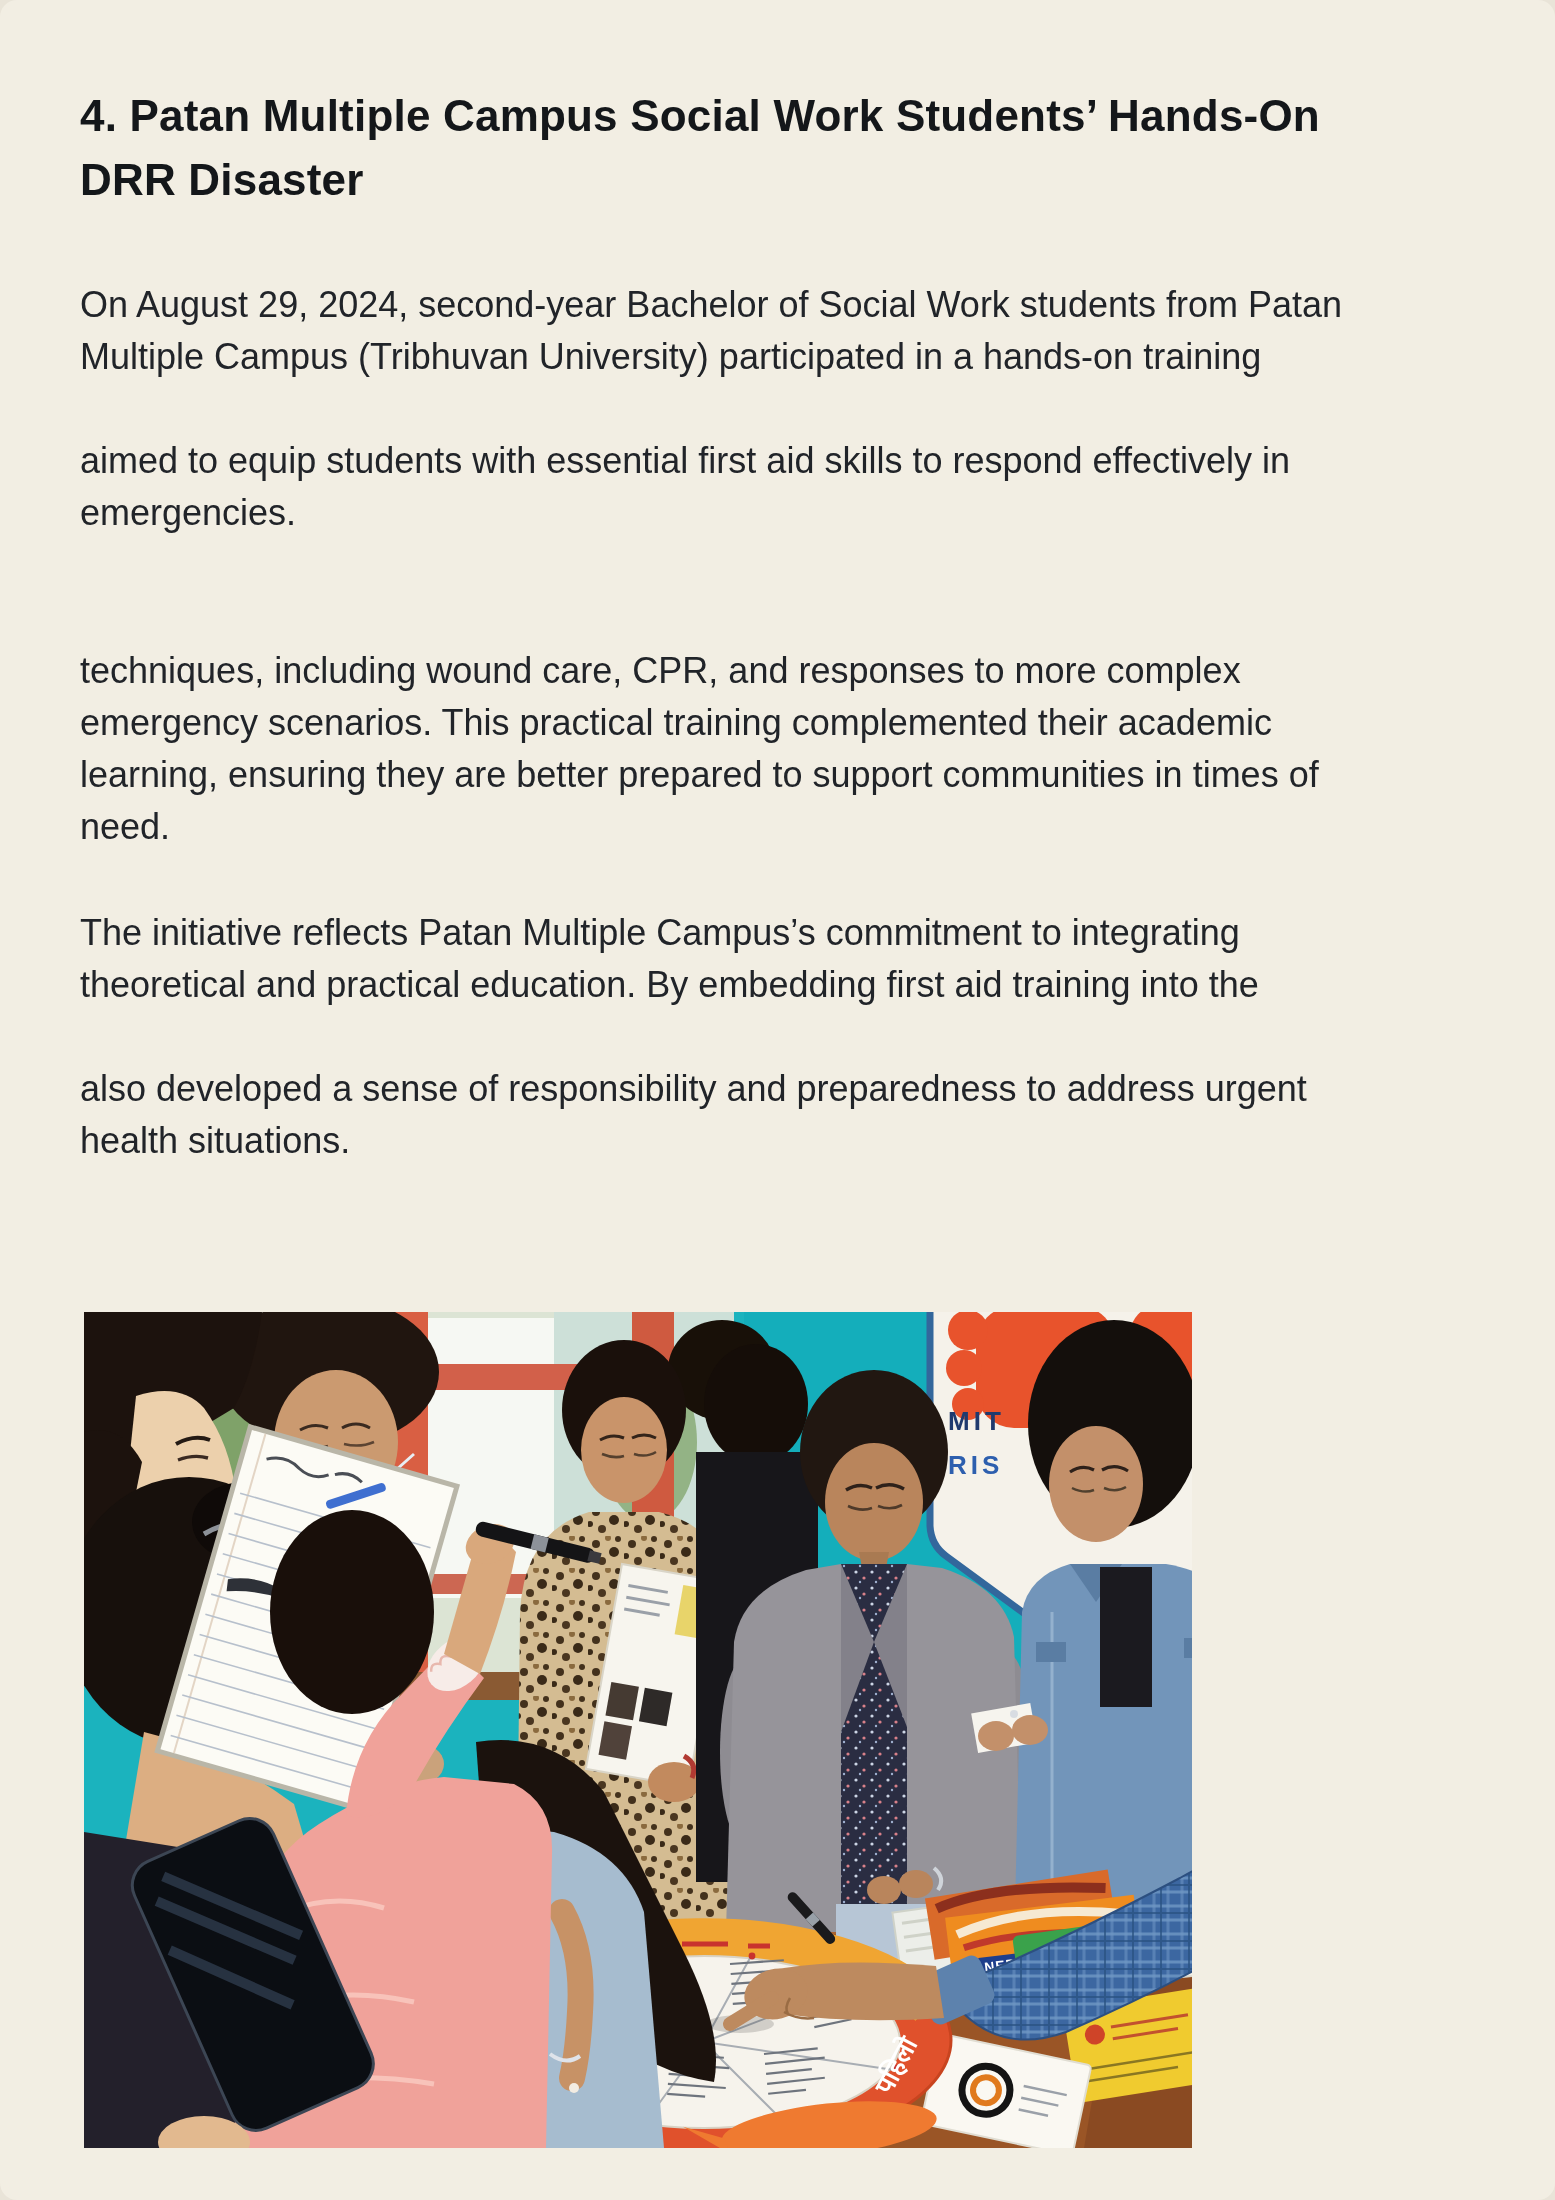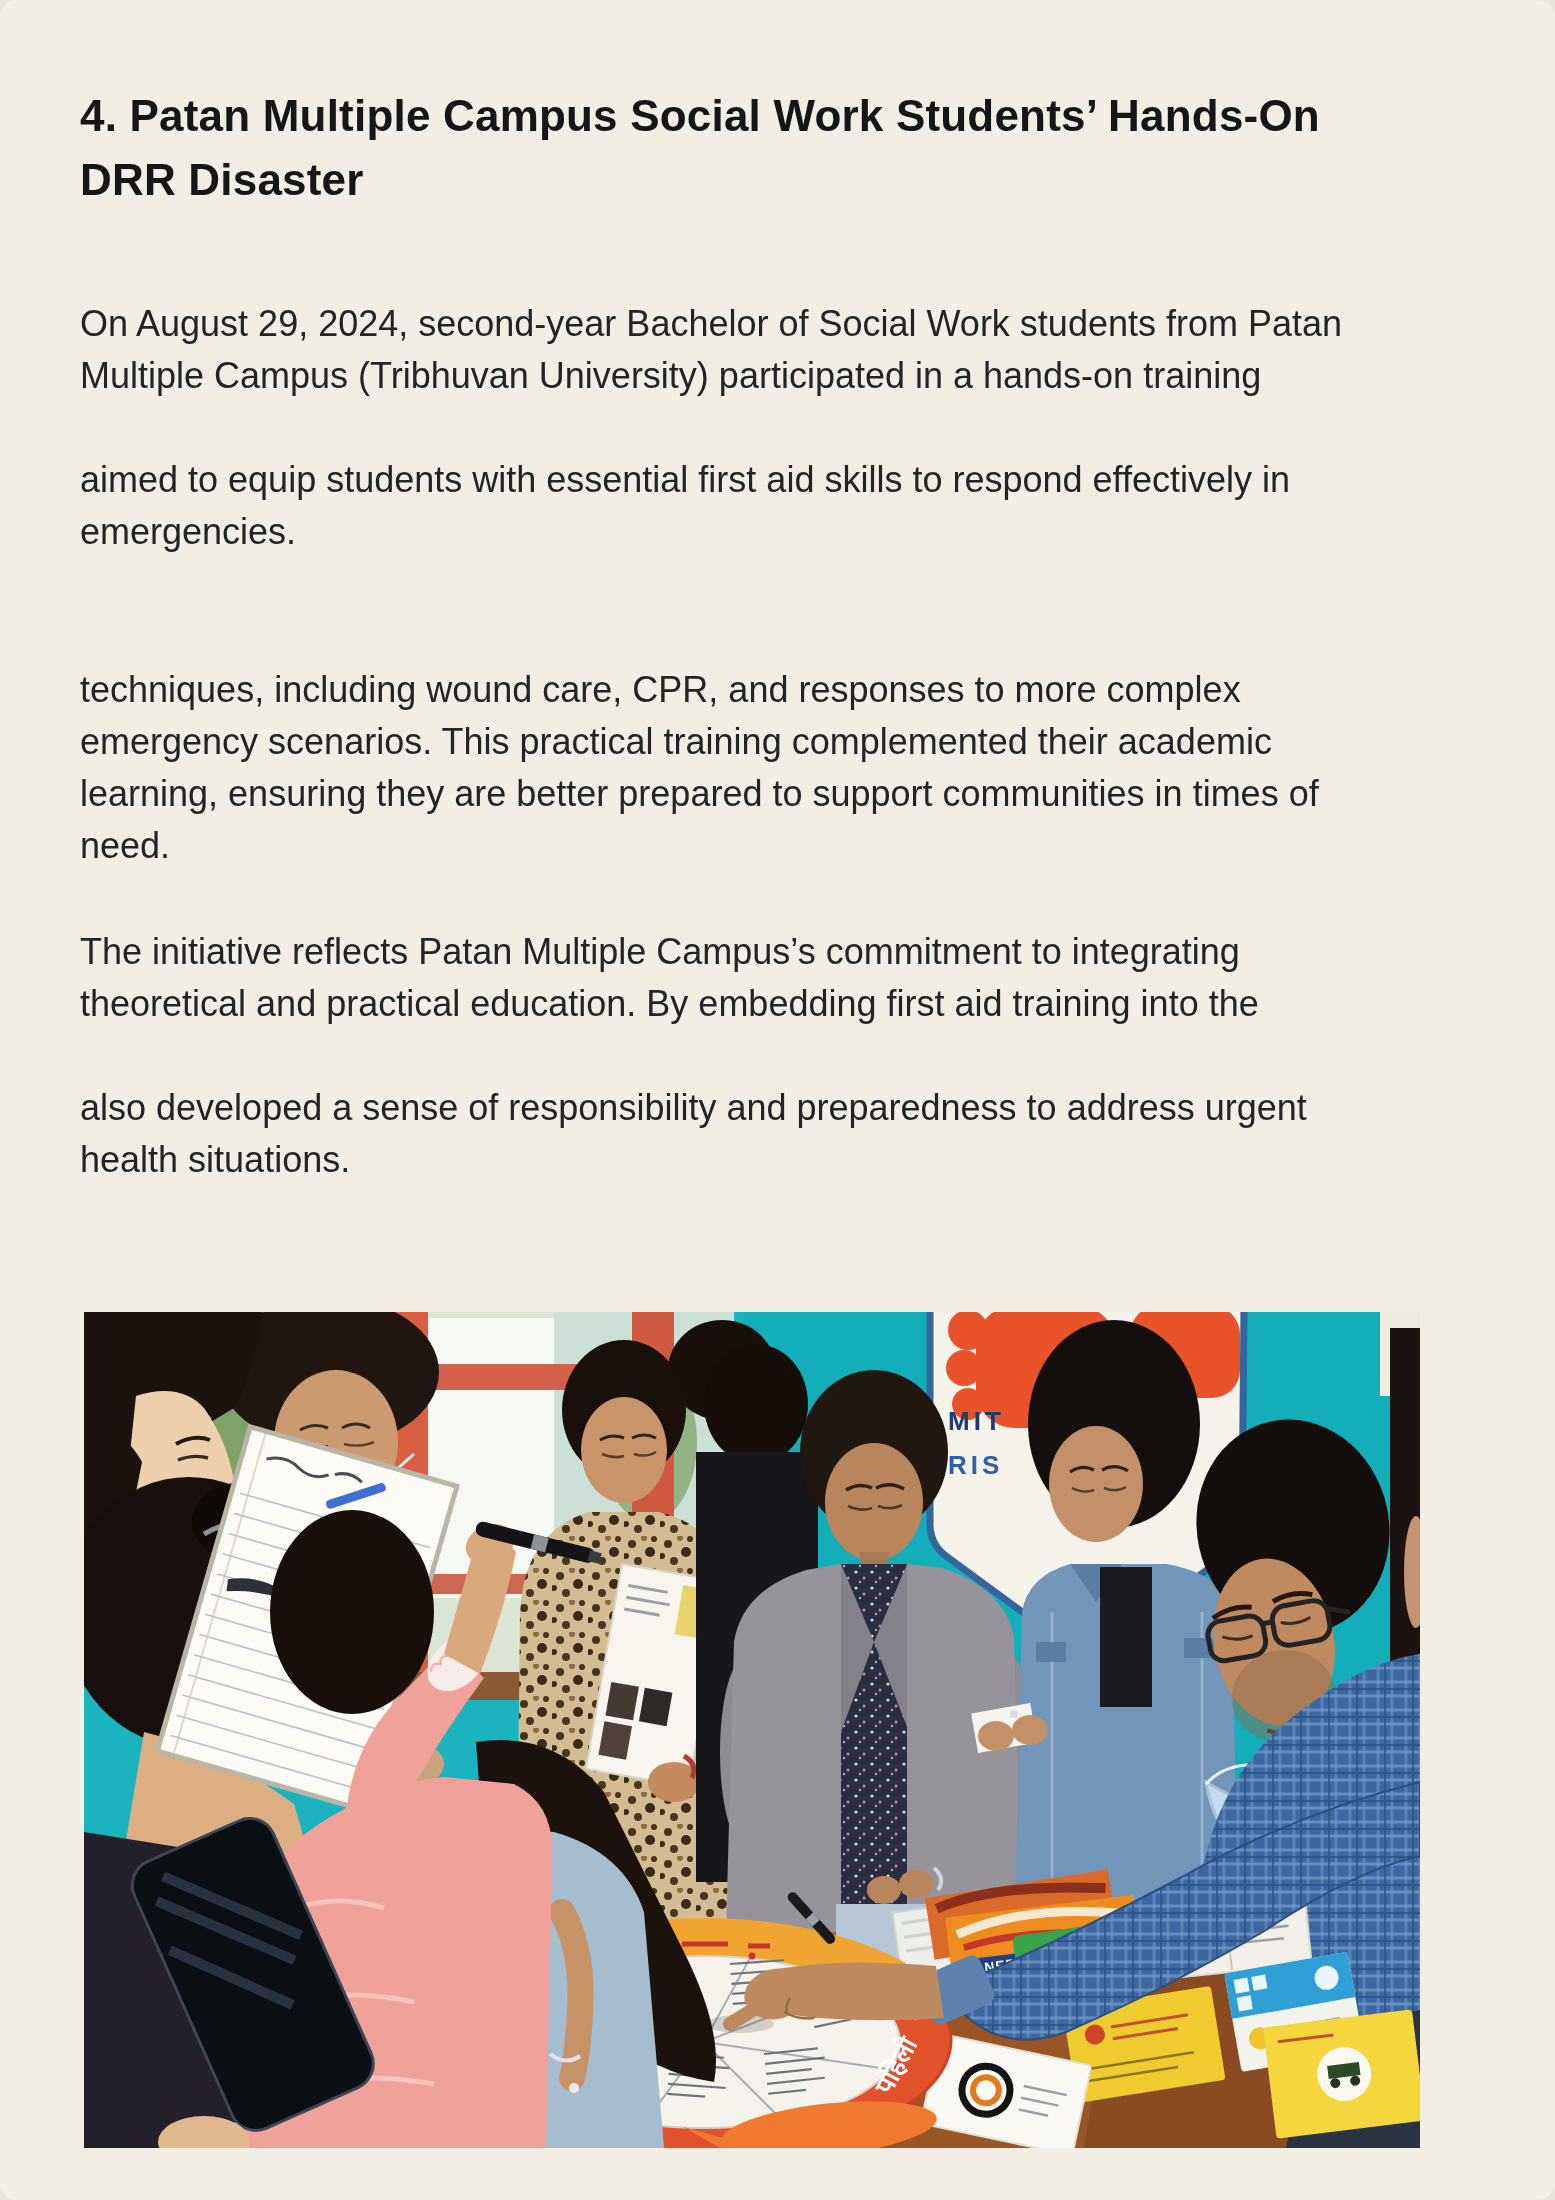--- a/index.html
+++ b/index.html
@@ -6,25 +6,25 @@
   body { background:#e9e4d8; font-family:"Liberation Sans", sans-serif; }
   .page {
     position:relative; width:1555px; height:2200px; margin:0 auto;
     background:#f2eee3; overflow:hidden;border-radius:17px;
   }
   .content { position:absolute; left:80px; top:0; }
   .heading {
     padding-top:84px; font-weight:bold; font-size:44px; line-height:64px;
     color:#14171a; letter-spacing:0.2px;
   }
-  .bodycopy { margin-top:86px; }
+  .bodycopy { margin-top:67px; }
   .para { margin:0 0 54px 0; font-size:36px; line-height:52px; color:#212429; }
   .para .line, .heading .line { white-space:nowrap; }
   .photo {
-    position:absolute; left:84px; top:1312px; width:1336px; height:836px;
+    position:absolute; left:84px; top:1312px; width:1108px; height:836px;
     margin:0; overflow:hidden; background:#14aebb;
   }
   .photo svg { display:block; width:1336px; height:836px; }
   .svg-sans { font-family:"Liberation Sans", sans-serif; }
   .svg-dev  { font-family:"DejaVu Sans", sans-serif; }
 </style>
 </head>
 <body>
 
 <div class="page">

